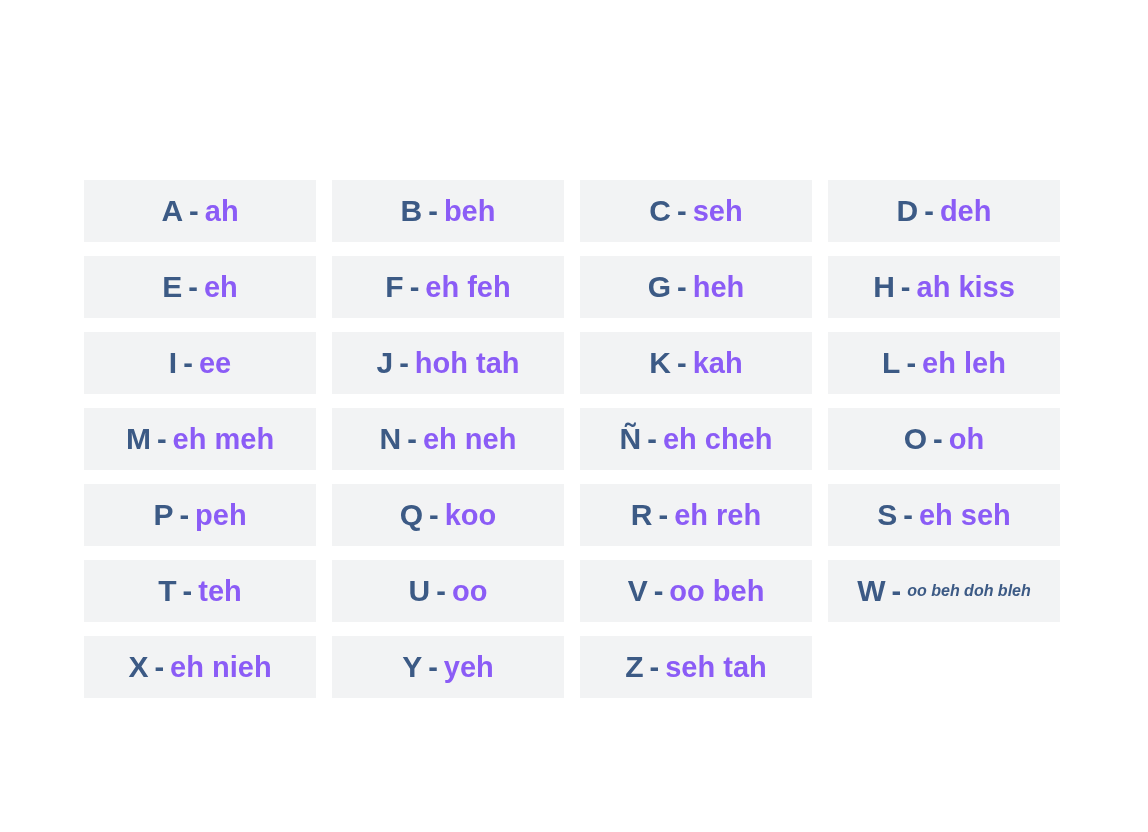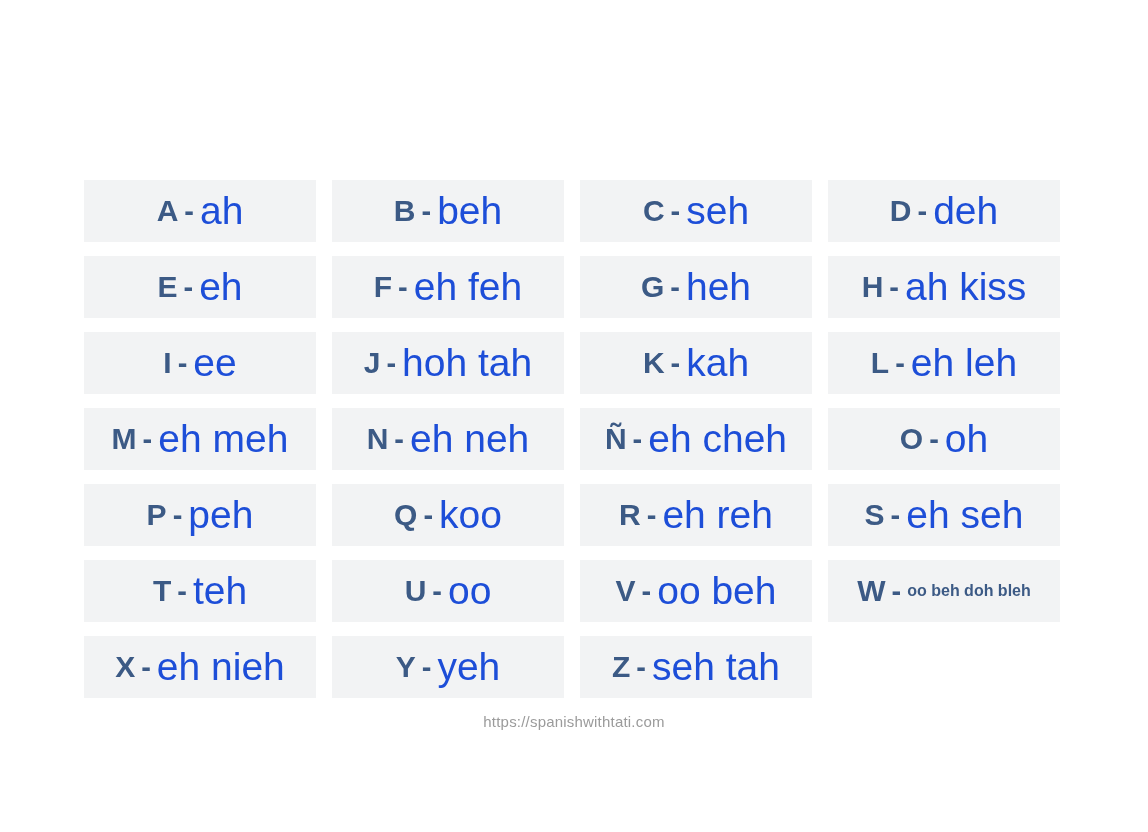--- a/index.html
+++ b/index.html
@@ -60,32 +60,33 @@
     font-weight: bold;
     color: #3c5a85;
   }
   .dash {
     font-size: 29px;
     font-weight: bold;
     color: #3c5a85;
     margin: 0 6px 0 6px;
   }
   .sound {
-    font-size: 39px;
-    color: #1d4ed8;
-    font-weight: 400;
+    font-size: 29px;
+    color: #8b5cf6;
+    font-weight: 700;
   }
   .sound.two-line {
     font-size: 16px;
     font-weight: bold;
     line-height: 1.25;
     text-align: center;
     white-space: normal;
     color: #3c5a85;
     display: inline-block;
+    font-style: italic;
   }
   .cell.empty {
     background: transparent;
   }
   .footer {
     position: absolute;
     left: 0;
     top: 713px;
     width: 1148px;
     text-align: center;
@@ -286,15 +287,14 @@
       <div class="cell">
         <div class="inner">
           <span class="letter">Z</span>
           <span class="dash">-</span>
           <span class="sound">seh tah</span>
         </div>
       </div>
       <div class="cell empty"></div>
     </div>
 
-  <div class="footer">https://spanishwithtati.com</div>
 
 </div>
 
 </body></html>

